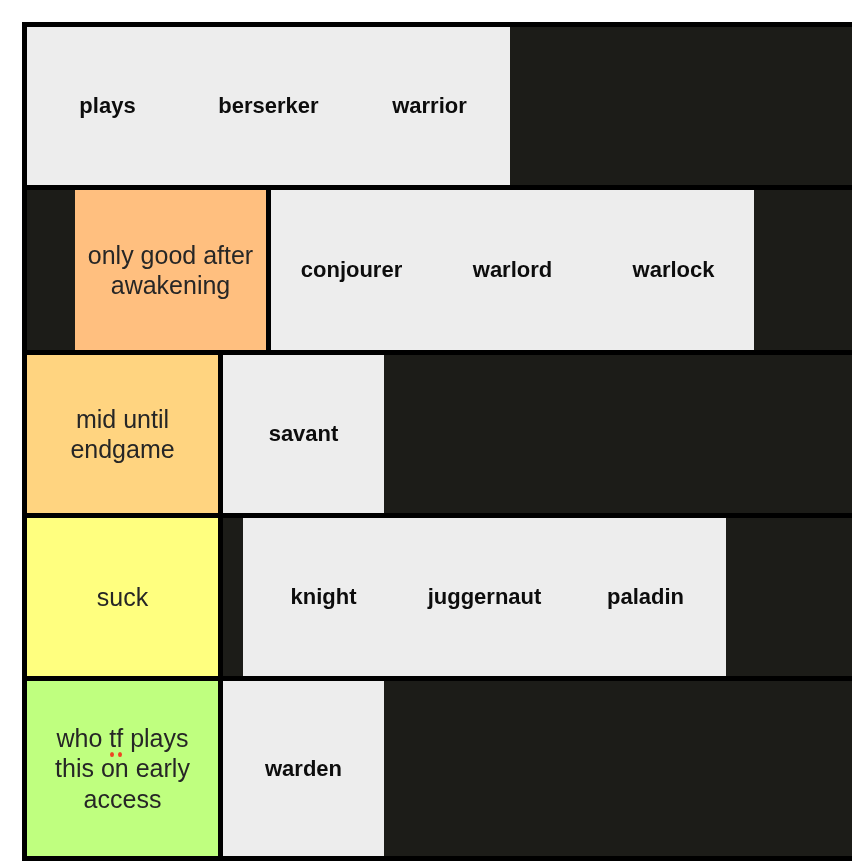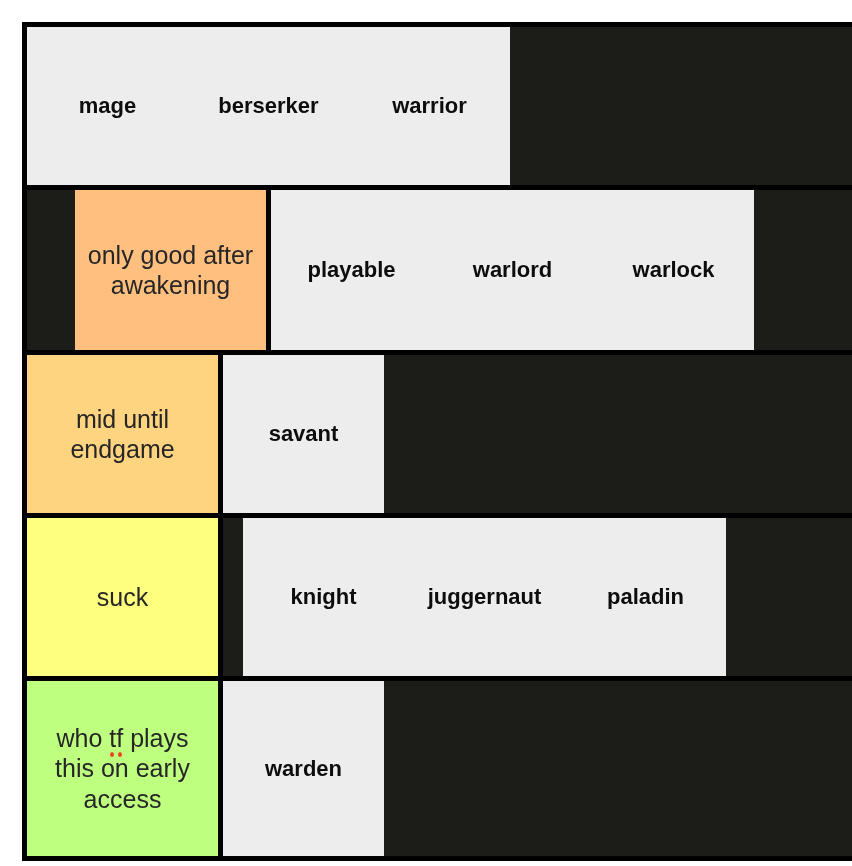--- a/index.html
+++ b/index.html
@@ -117,35 +117,35 @@
   }
 </style>
 </head>
 <body>
 
 <div id="tierlist">
 
   <div class="tier-row h-163">
     <div class="tier-items">
       <div class="item-strip">
-        <div class="tier-item">mage</div>
+        <div class="tier-item">plays</div>
         <div class="tier-item">berserker</div>
         <div class="tier-item">warrior</div>
       </div>
       <div class="tier-empty"></div>
     </div>
   </div>
 
   <div class="tier-row h-165">
     <div class="tier-label" style="background: rgb(255, 191, 127); margin-left: 48px;">
       <span>only good after awakening</span>
     </div>
     <div class="tier-items">
       <div class="item-strip">
-        <div class="tier-item">playable</div>
+        <div class="tier-item">conjourer</div>
         <div class="tier-item">warlord</div>
         <div class="tier-item">warlock</div>
       </div>
       <div class="tier-empty"></div>
     </div>
   </div>
 
   <div class="tier-row h-163b">
     <div class="tier-label" style="background: rgb(255, 212, 128);">
       <span>mid until endgame</span>

